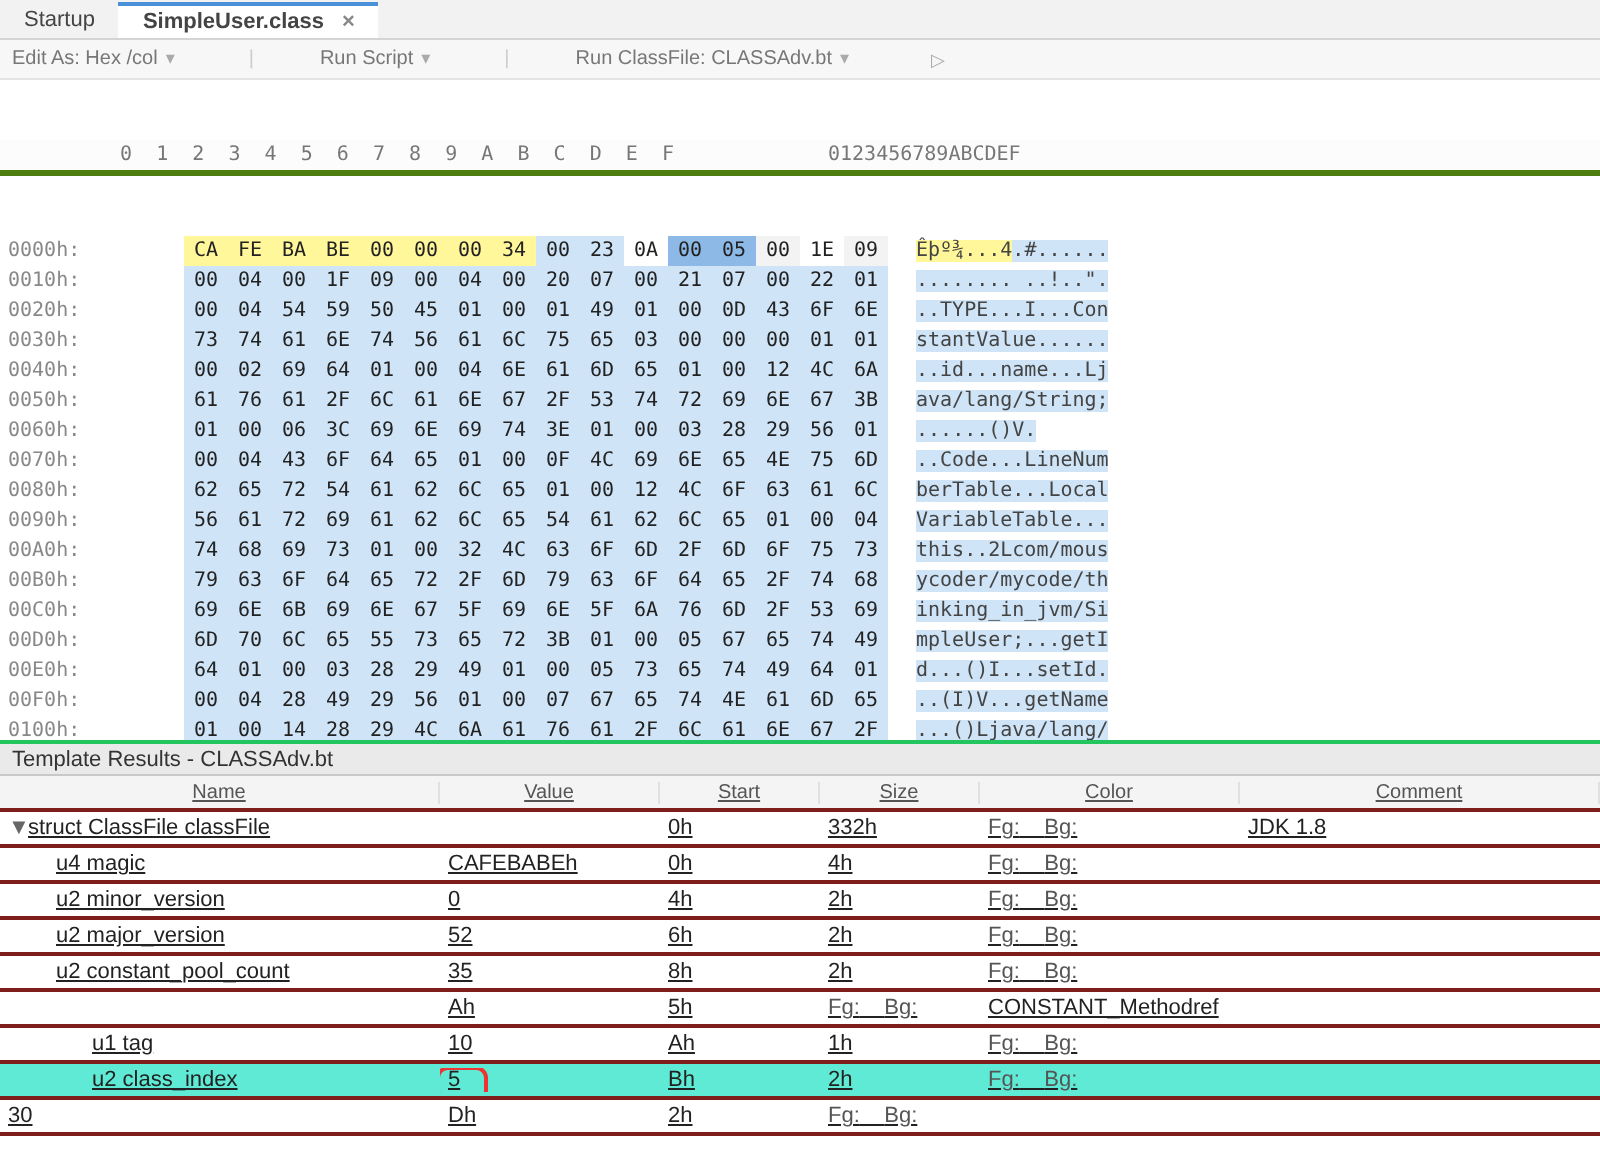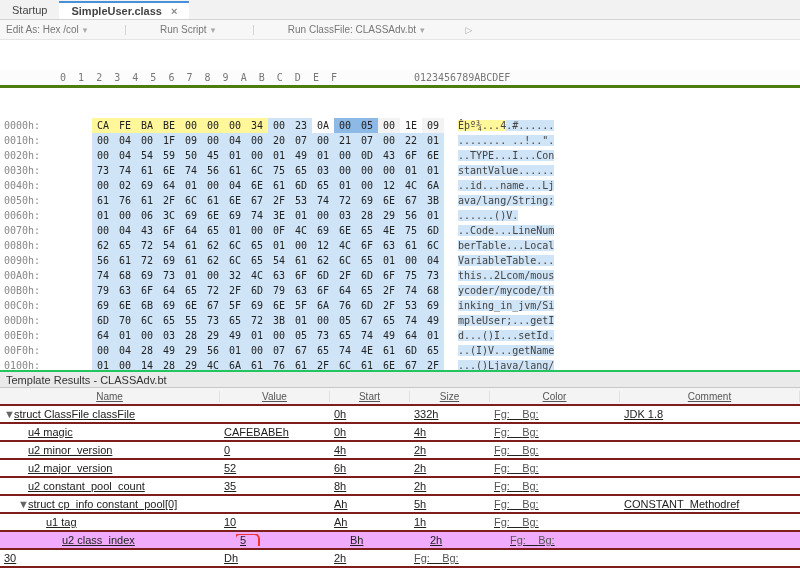--- a/index.html
+++ b/index.html
@@ -93,21 +93,21 @@
     text-decoration: underline;
   }
   .thead {
     background: #f4f4f4;
     color: #555;
     text-align: center;
     font-size: 10px;
   }
   .thead div { border-right: 1px solid #e0e0e0; }
   .trow div { padding-left: 4px; overflow: hidden; text-overflow: ellipsis; white-space: nowrap; }
-  .trow.sel { background: #f0abfc; padding-left: 16px; }
+  .trow.sel { background: #5eead4; }
   .twisty { display: inline-block; width: 10px; color: #666; }
   .indent1 { padding-left: 18px !important; }
   .indent2 { padding-left: 36px !important; }
   .ring {
     position: absolute;
     border: 2px solid #e33;
     border-radius: 6px;
     pointer-events: none;
   }
 </style>
@@ -185,21 +185,20 @@
       </div>
       <div class="trow">
         <div class="indent1"><span class="twisty"></span>u2 constant_pool_count</div>
         <div>35</div>
         <div>8h</div>
         <div>2h</div>
         <div><span style="color:#555">Fg:</span>&nbsp;&nbsp;&nbsp;&nbsp;<span style="color:#555">Bg:</span></div>
         <div></div>
       </div>
       <div class="trow">
-        <div class="indent1"><span class="twisty">▼</span>struct cp_info constant_pool[0]</div>
         <div></div>
         <div>Ah</div>
         <div>5h</div>
         <div><span style="color:#555">Fg:</span>&nbsp;&nbsp;&nbsp;&nbsp;<span style="color:#555">Bg:</span></div>
         <div>CONSTANT_Methodref</div>
       </div>
       <div class="trow">
         <div class="indent2"><span class="twisty"></span>u1 tag</div>
         <div>10</div>
         <div>Ah</div>

